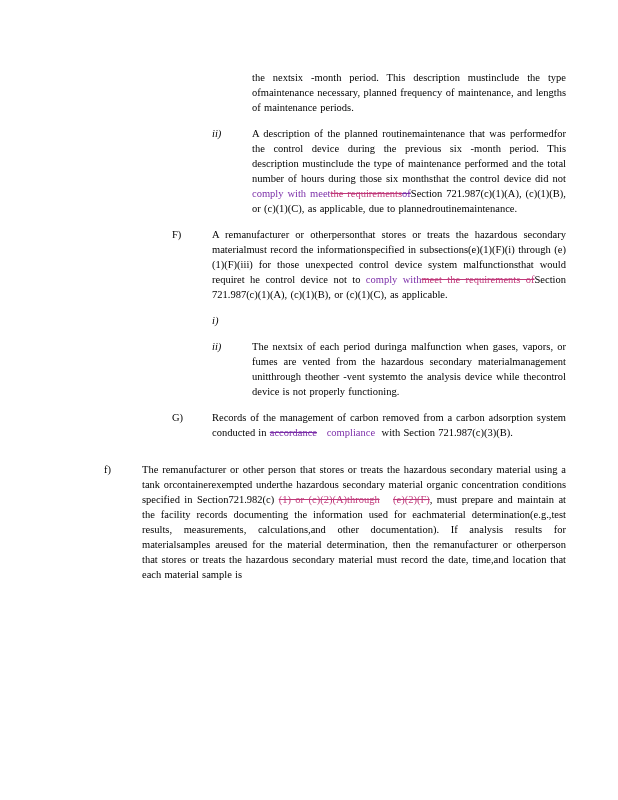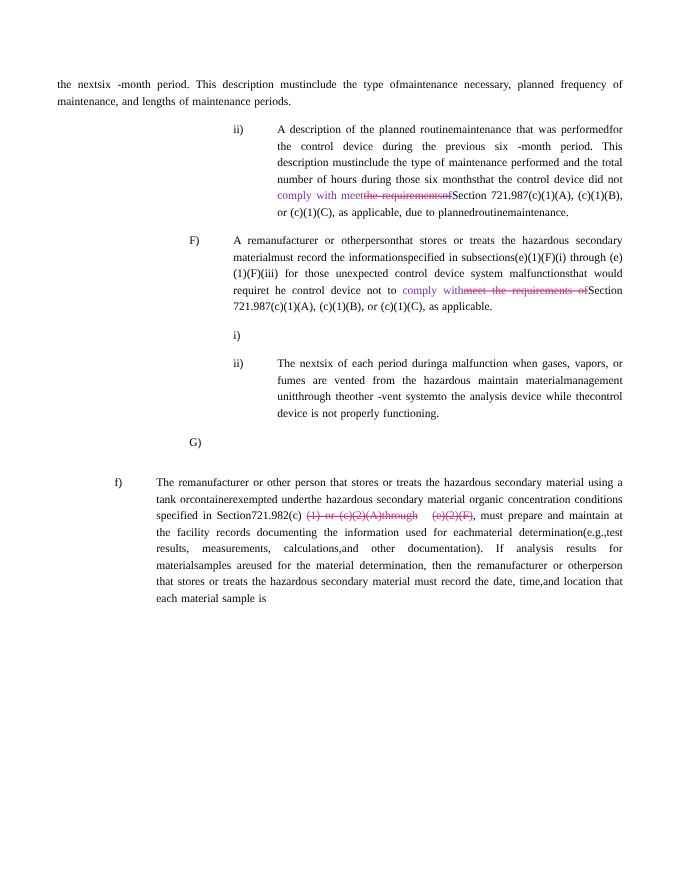--- a/index.html
+++ b/index.html
@@ -35,26 +35,26 @@
   }
   .txt {
     flex: 1 1 auto;
     font-size: 10.5px;
     line-height: 15px;
     text-align: justify;
     text-justify: inter-word;
     word-spacing: 0.6px;
   }
   
-  .lvl-cont { }         
+  .lvl-cont { margin-left: 200px; }         
   .lvl-roman { margin-left: 160px; }        
   .lvl-cap   { margin-left: 120px; }        
   .lvl-low   { margin-left: 52px; }         
 
-  .marker-roman { width: 40px; }
+  .marker-roman { width: 40px; font-style: italic; }
   .marker-cap   { width: 40px; }
   .marker-low   { width: 38px; }
 
   .ins {
     color: #7b2ea8;
   }
   .del {
     color: #c0397a;
     text-decoration: line-through;
   }
@@ -88,27 +88,30 @@
     </div>
   </div>
 
   <div class="blk lvl-roman">
     <div class="marker marker-roman">i)</div>
   </div>
 
   <div class="blk lvl-roman">
     <div class="marker marker-roman">ii)</div>
     <div class="txt">
-      <span>The  nextsix  of  each  period  during</span><span>a  malfunction   when  gases,  vapors,  or  fumes  are  vented  from  the  hazardous  maintain    material</span><span>management      unit</span><span>through  the</span><span>other  -vent  system</span><span>to   the  analysis  device  while  the</span><span>control   device  is  not  properly   functioning.</span>
+      <span>The  nextsix  of  each  period  during</span><span>a  malfunction   when  gases,  vapors,  or  fumes  are  vented  from  the  hazardous  secondary    material</span><span>management      unit</span><span>through  the</span><span>other  -vent  system</span><span>to   the  analysis  device  while  the</span><span>control   device  is  not  properly   functioning.</span>
     </div>
   </div>
 
 
   <div class="blk lvl-cap">
     <div class="marker marker-cap">G)</div>
+    <div class="txt">
+      <span>Records   of  the  management     of  carbon  removed   from  a  carbon  adsorption   system  conducted   in  </span><span class="del-b">accordance</span><span>&nbsp;&nbsp;&nbsp;</span><span class="ins">compliance</span><span>&nbsp;&nbsp;</span><span>with  Section   721.987(c)(3)(B).</span>
+    </div>
   </div>
 
   <div class="blk lvl-low" style="margin-top:22px;">
     <div class="marker marker-low">f)</div>
     <div class="txt">
       <span>The  remanufacturer     or  other  person   that  stores  or  treats  the  hazardous   secondary   material   using  a  tank  or</span><span>container</span><span>exempted      under</span><span>the  hazardous   secondary   material   organic   concentration    conditions   specified   in  Section</span><span>721.982(c)     </span><span class="del">(1)  or  (c)(2)(A)</span><span class="del">through</span><span>&nbsp;&nbsp;&nbsp;</span><span class="del">(e)(2)(F)</span><span>,  must  prepare  and  maintain   at  the  facility  records  documenting   the  information    used  for  each</span><span>material      determination</span><span>(e.g.,</span><span>test  results,  measurements,    calculations,</span><span>and    other  documentation).      If  analysis  results  for  material</span><span>samples     are</span><span>used   for  the  material   determination,     then  the  remanufacturer     or  other</span><span>person     that  stores  or  treats  the  hazardous   secondary  material   must  record  the  date,  time,</span><span>and    location   that  each  material   sample   is</span>
     </div>
   </div>
 
 </div>

